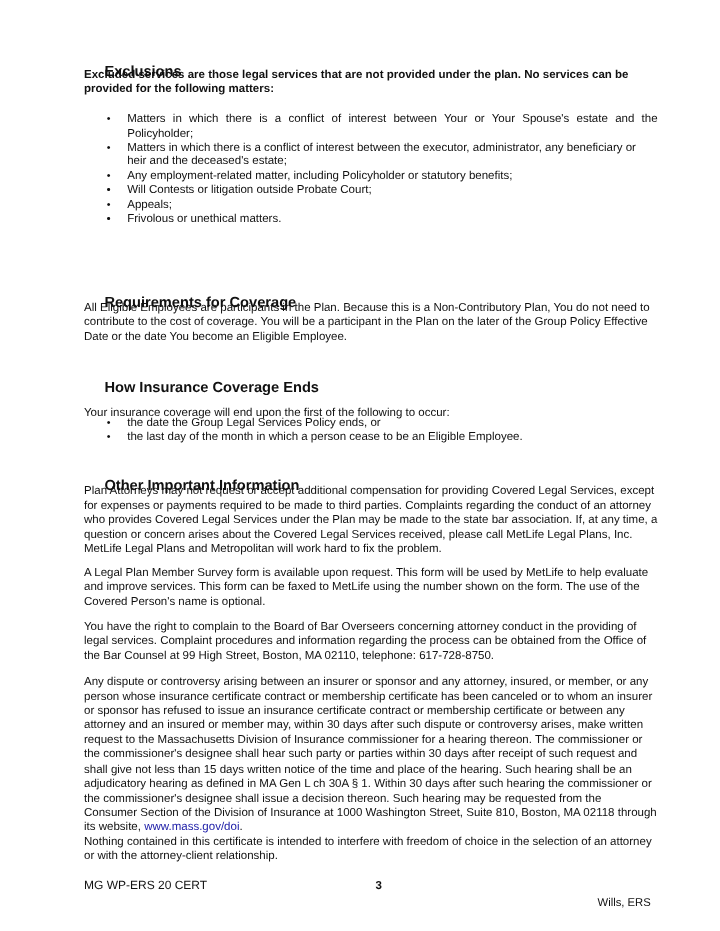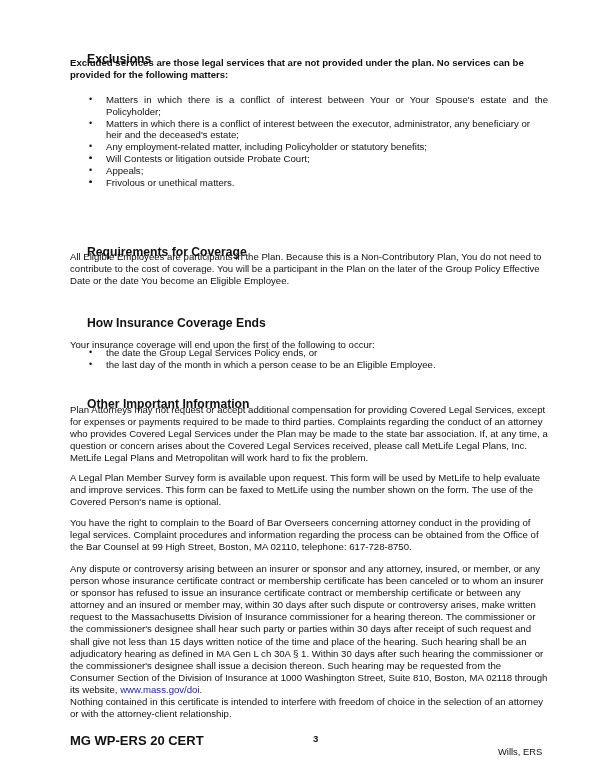--- a/index.html
+++ b/index.html
@@ -23,21 +23,21 @@
     }
     li {
       font-size: 9.6px; line-height: 11.8px; position: relative;
       padding-left: 36px;
     }
     li .bullet {
       position: absolute; left: 19px; top: 0; font-size: 9px;
     }
     .justify { text-align: justify; }
     a.link { color: #1a1aa6; }
-    .footer-left { position: absolute; left: 70px; top: 733px; font-size: 13px; font-weight: bold; }
+    .footer-left { position: absolute; left: 70px; top: 733px; font-size: 10px; }
     .footer-center { position: absolute; left: 313px; top: 733px; font-size: 9.6px; font-weight: bold; }
     .footer-right { position: absolute; left: 498px; top: 746px; font-size: 9.4px; }
   </style>
 </head>
 <body>
 
 <div class="page">
 
   <h2 style="top:35px;">Exclusions</h2>
   <p style="top:57px;font-weight:bold;">Excluded services are those legal services that are not provided under the plan. No services can be provided for the following matters:</p>

